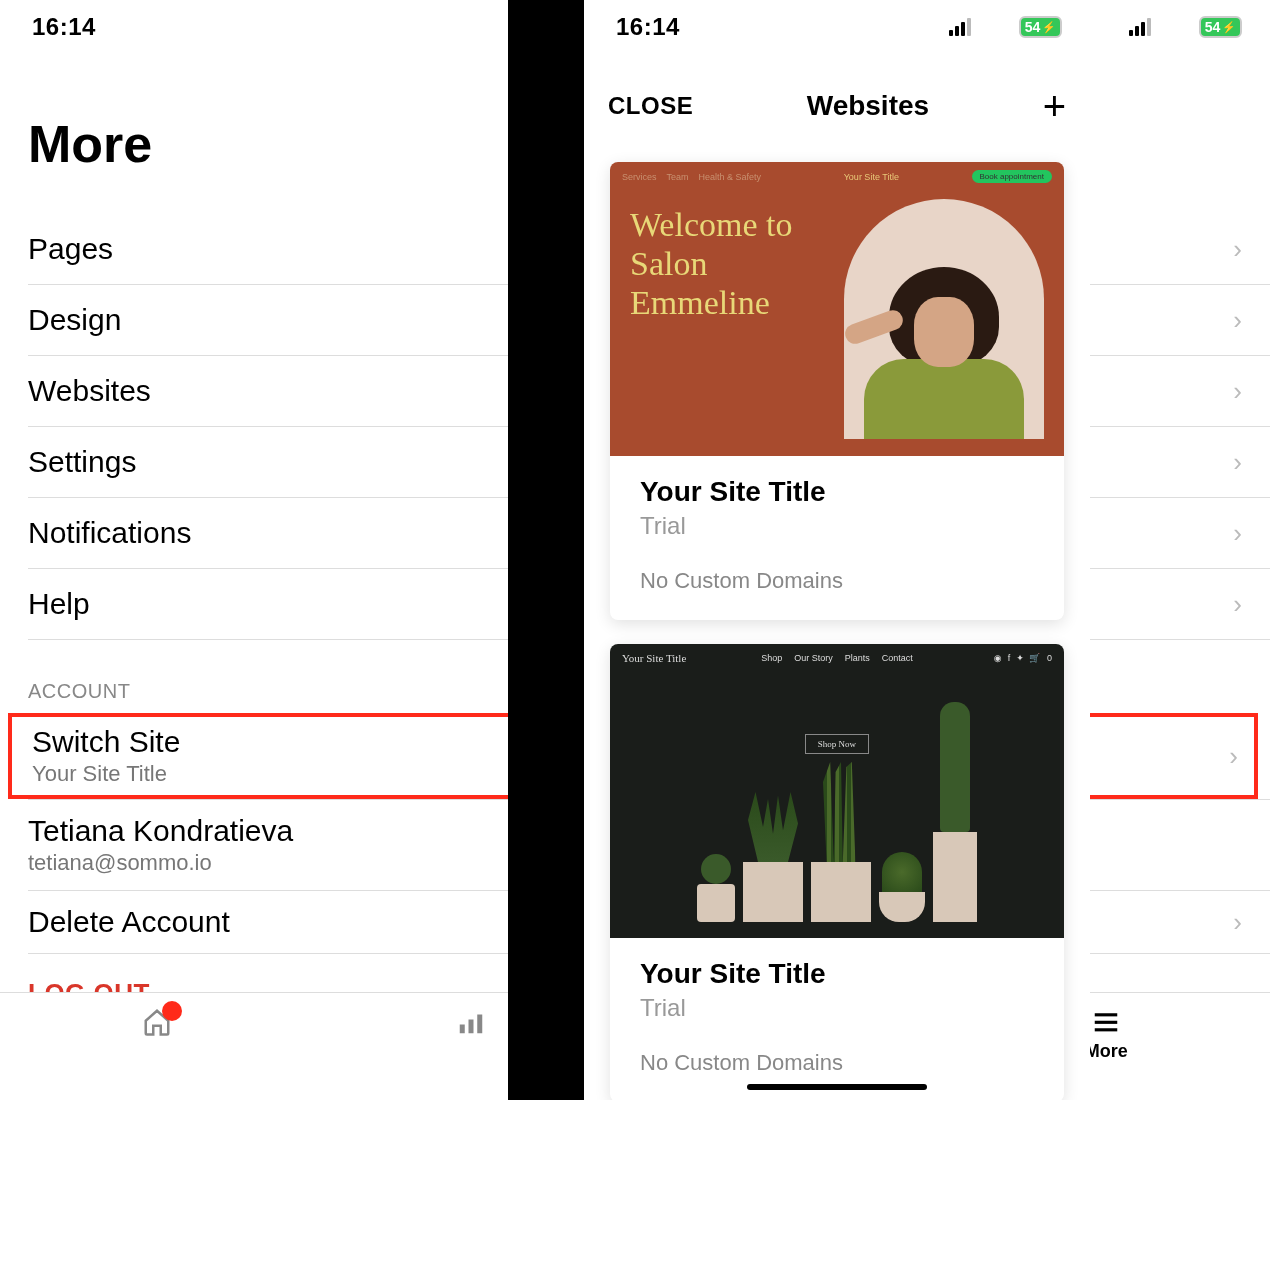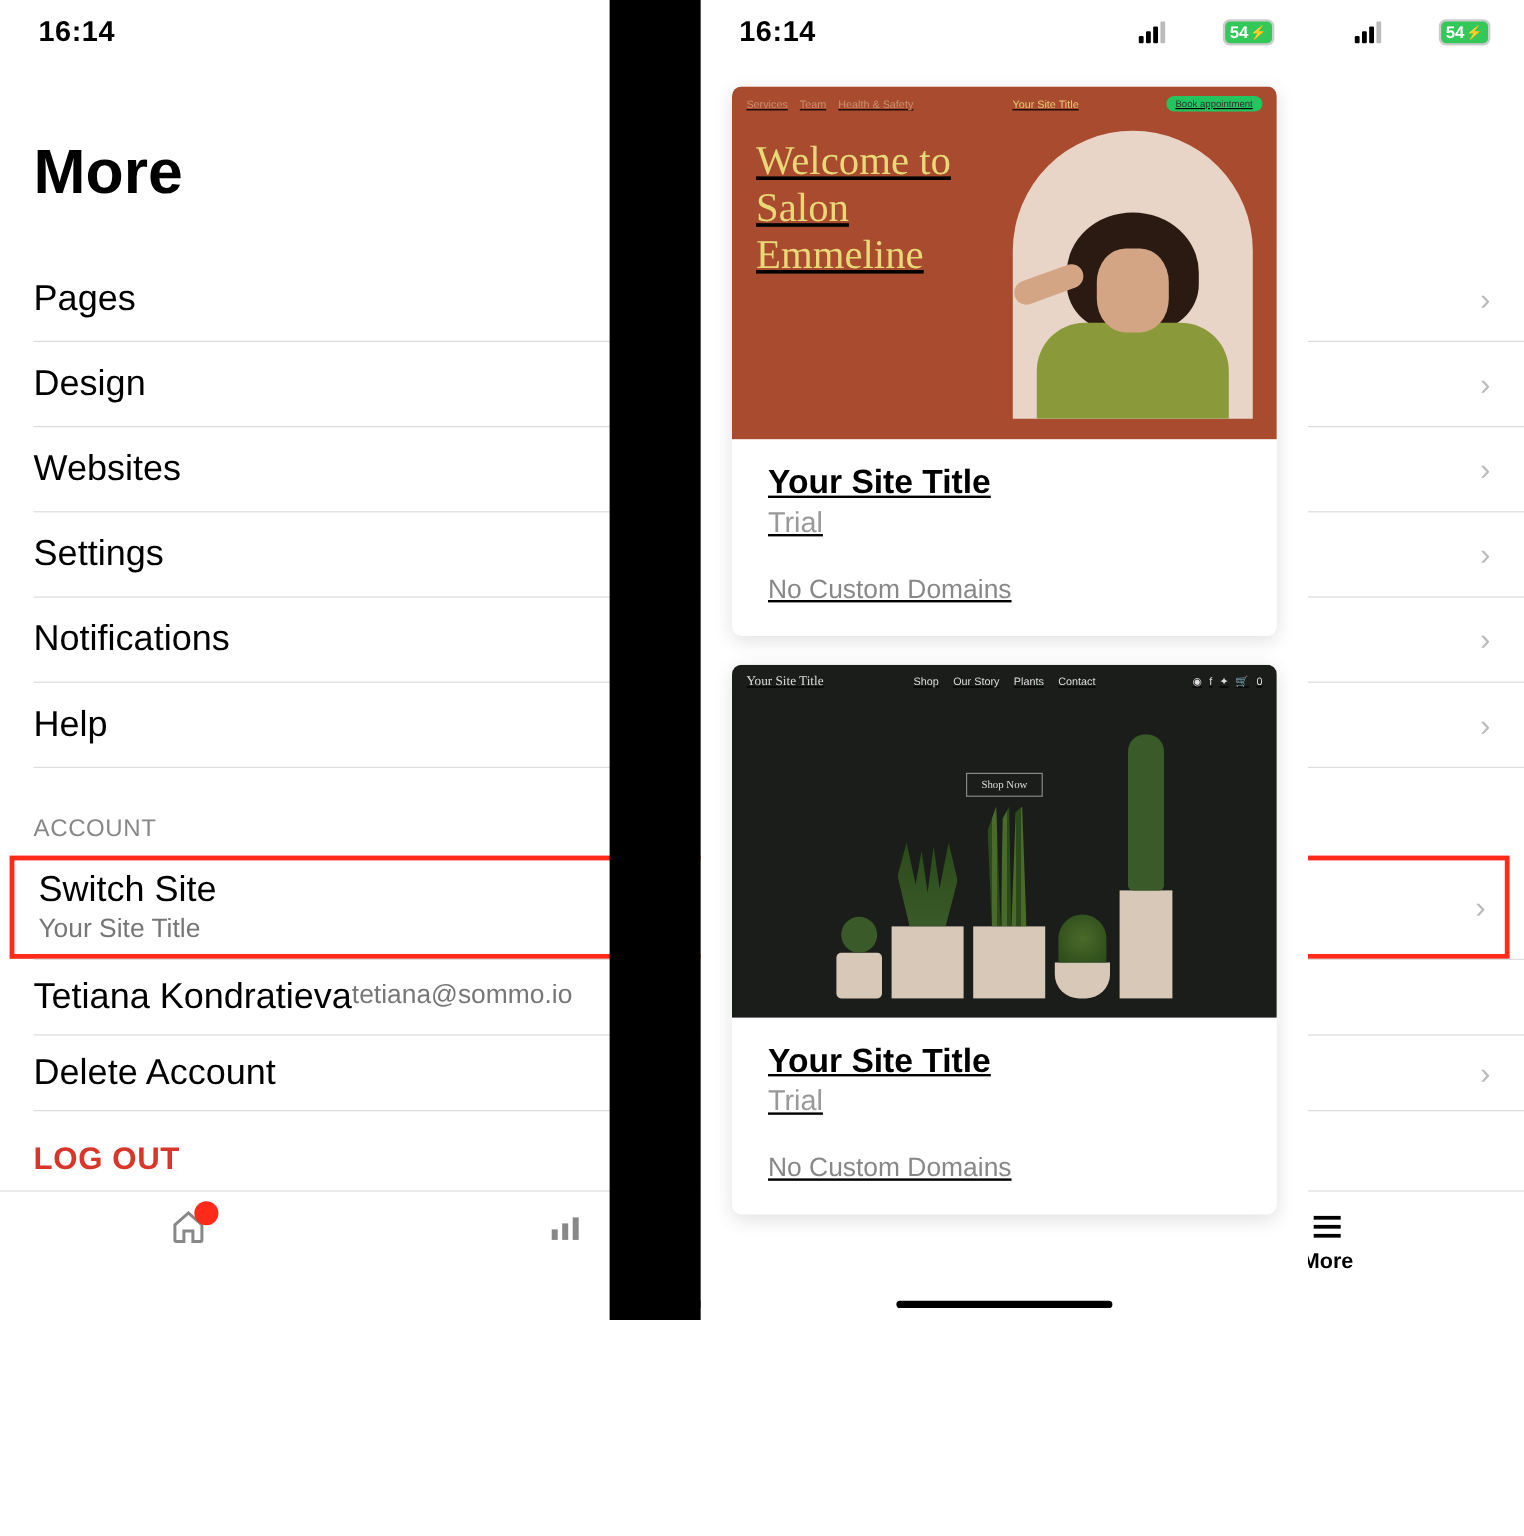--- a/index.html
+++ b/index.html
@@ -58,21 +58,21 @@
     font-size:30px; font-weight:500;
   }
   .chevron { color:#bbb; font-size:26px; font-weight:400;}
   .section-header { font-size:20px; font-weight:500; color:#888; padding: 40px 28px 10px 28px; letter-spacing:0.5px;}
   .account-item {
     padding: 14px 28px 14px 0;
     border-bottom:1px solid #ddd;
     display:flex; justify-content:space-between; align-items:center;
     margin-left:28px;
   }
-  .account-item .col { display:flex; flex-direction:row;}
+  .account-item .col { display:flex; flex-direction:column;}
   .account-title { font-size:30px; font-weight:500;}
   .account-sub { font-size:22px; color:#777; margin-top:2px;}
   .highlight-box {
     border:4px solid #ff2a1a;
     margin: 0 12px 0 8px;
     padding: 8px 16px 8px 20px;
     display:flex; justify-content:space-between; align-items:center;
   }
   .logout { color:#d9362a; font-size:26px; font-weight:700; padding:24px 28px; letter-spacing:0.5px;}
   .version { text-align:center; color:#444; font-size:22px; padding-bottom:30px;}
@@ -95,21 +95,20 @@
   .nav-bar { display:flex; justify-content:space-between; align-items:center; padding: 32px 24px 18px 24px;}
   .nav-close { font-size:24px; font-weight:700; letter-spacing:0.5px;}
   .nav-title { font-size:28px; font-weight:700;}
   .nav-plus { font-size:40px; font-weight:300; line-height:1;}
   .site-card {
     margin: 18px 26px 24px 26px;
     border-radius:8px;
     background:#fff;
     box-shadow: 0 4px 16px rgba(0,0,0,0.12);
     overflow:hidden;
-    text-decoration:underline;
   }
   .thumb { height:294px; position:relative; overflow:hidden;}
   .thumb1 { background:#a84b2e;}
   .thumb2 { background:#1a1d1a;}
   .thumb-nav { display:flex; justify-content:space-between; align-items:center; padding:8px 12px; font-size:9px;}
   .thumb1 .thumb-nav { color:#d4a a;}
   .thumb1 .tn-left span{ color:#c89070; margin-right:10px;}
   .thumb1 .tn-center{ color:#e8c878; font-size:9px;}
   .thumb1 .tn-btn{ background:#22c55e; color:#333; border-radius:10px; padding:2px 8px; font-size:8px;}
   .thumb1-body { display:flex; padding:8px 20px 0 20px; height:250px;}
@@ -277,20 +276,25 @@
       <div><svg viewBox="0 0 24 24" fill="#000">
                 <path d="M12 18.5a1.5 1.5 0 100 3 1.5 1.5 0 000-3zm-4.7-3.6a7 7 0 019.4 0l-1.8 1.8a4.5 4.5 0 00-5.8 0zm-3.5-3.5a12 12 0 0116.4 0l-1.8 1.8a9.5 9.5 0 00-12.8 0z"></path>
               </svg></div>
       <div class="battery">
               <span>54</span>
               <span class="battery-bolt">⚡</span>
             </div>
     </div>
   </div>
 
+  <div class="nav-bar">
+    <div class="nav-close">CLOSE</div>
+    <div class="nav-title">Websites</div>
+    <div class="nav-plus">+</div>
+  </div>
 
   <div class="site-card">
     <div class="thumb thumb1">
       <div class="thumb-nav">
         <div class="tn-left"><span>Services</span><span>Team</span><span>Health &amp; Safety</span></div>
         <div class="tn-center">Your Site Title</div>
         <div class="tn-btn">Book appointment</div>
       </div>
       <div class="thumb1-body">
         <div class="thumb1-text" style="white-space:pre-line;">Welcome to

